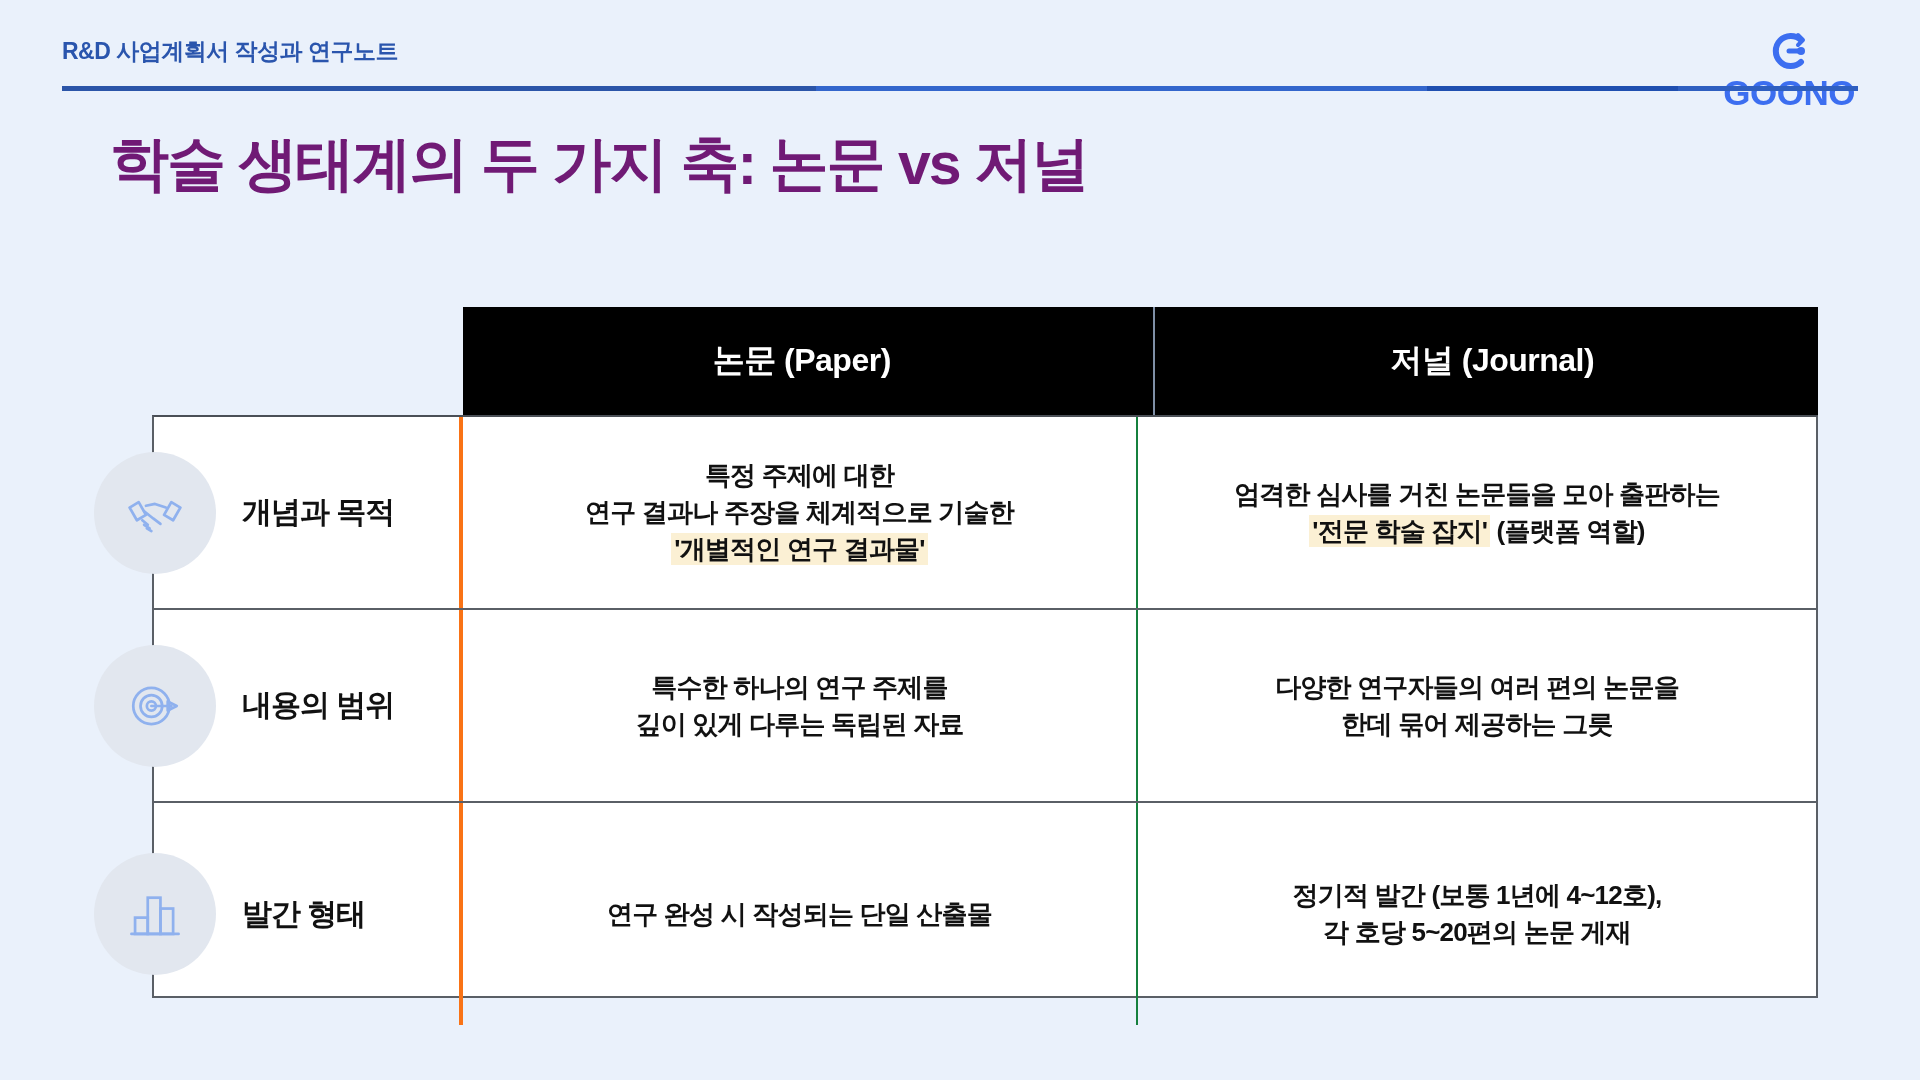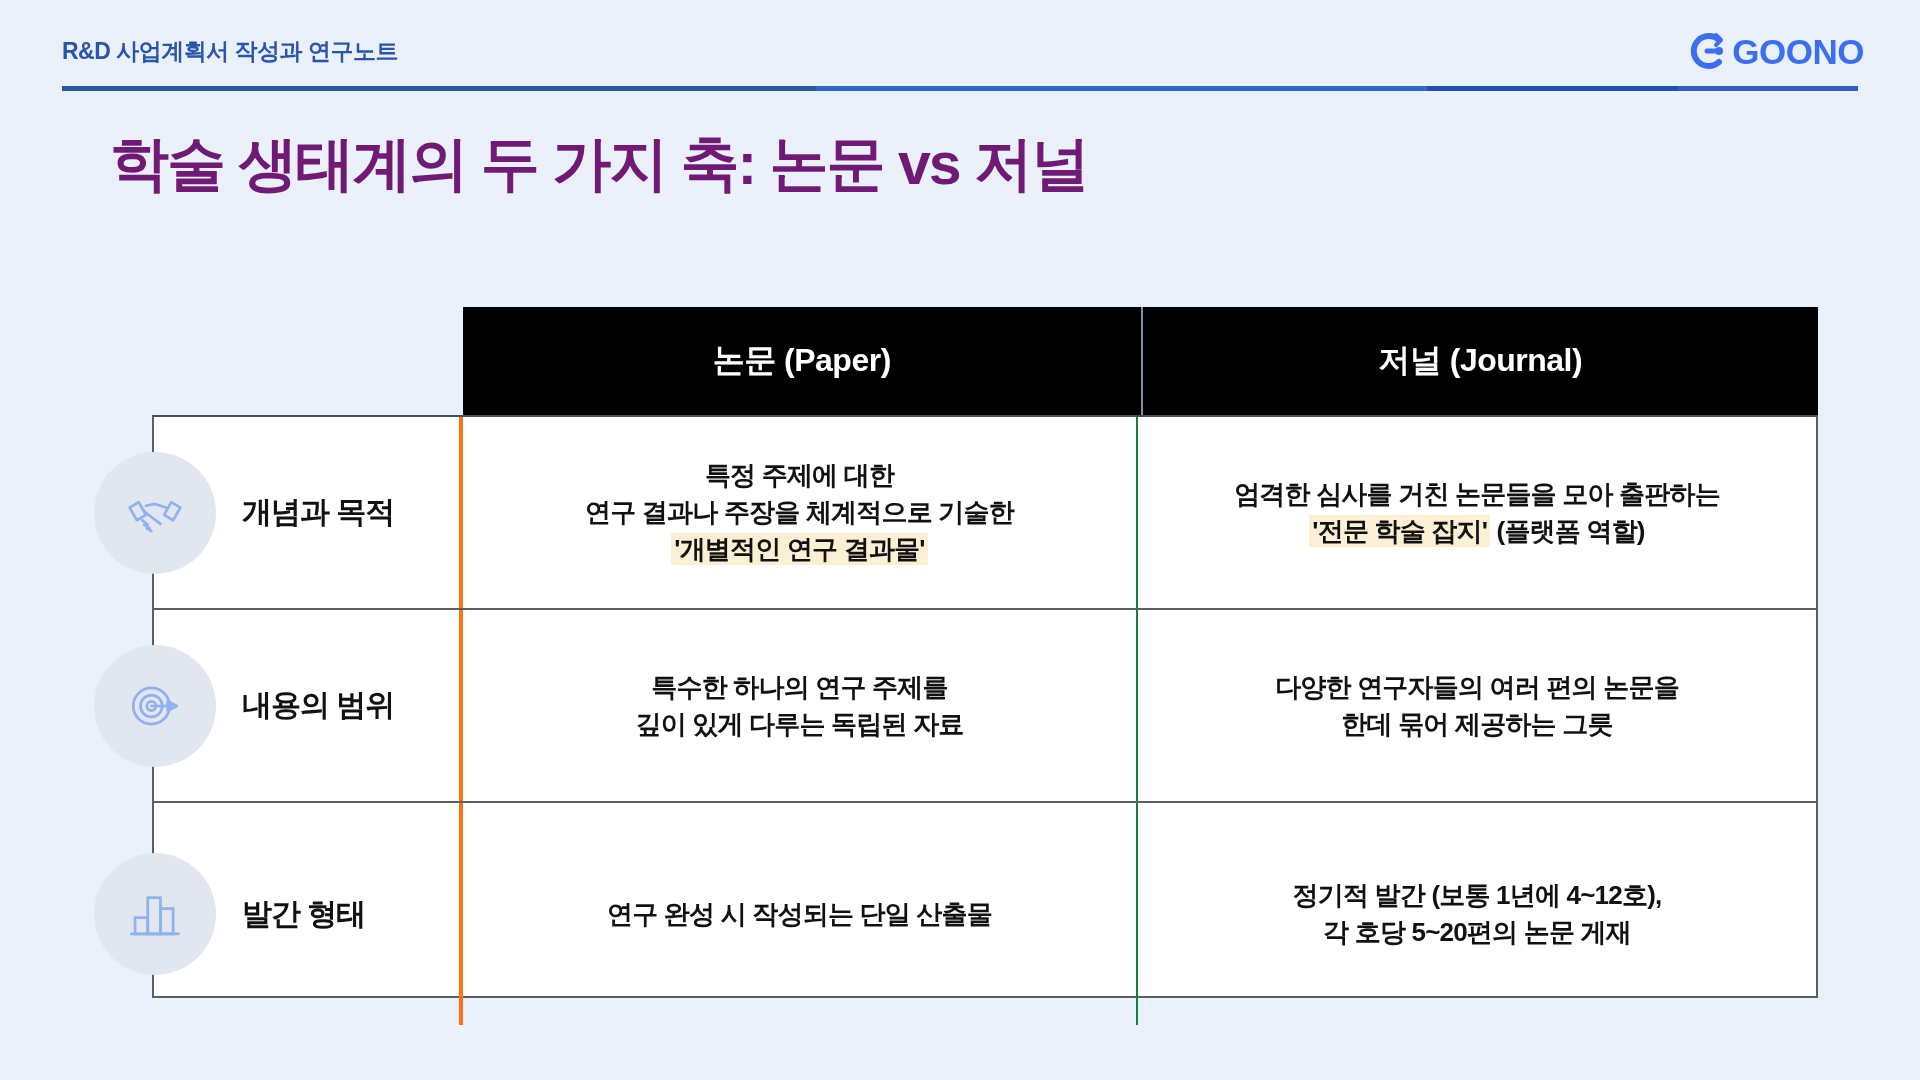--- a/index.html
+++ b/index.html
@@ -24,24 +24,25 @@
     position: absolute;
     left: 62px; top: 36px;
     font-size: 23px;
     font-weight: 700;
     letter-spacing: -0.5px;
     color: #2a55ad;
     white-space: nowrap;
   }
   #brand-logo {
     position: absolute;
-    right: 56px; top: 31px;
+    right: 65px; top: 31px;
     display: flex;
     align-items: center;
     gap: 4px;
+    flex-direction: column;
   }
   #brand-logo .gmark { display: block; }
   #brand-name {
     font-size: 35px;
     font-weight: 800;
     letter-spacing: -0.5px;
     color: #3c6ef0;
     line-height: 1;
   }
   #header-rule {
@@ -73,20 +74,21 @@
     width: 1666px; height: 691px;
   }
 
   
   #table-head {
     position: absolute;
     left: 311px; top: 0px;
     width: 1355px; height: 108px;
     display: flex;
     background: #000;
+    gap: 12px;
   }
   #table-head .hcell {
     flex: 0 0 50%;
     display: flex;
     align-items: center;
     justify-content: center;
     color: #fff;
     font-size: 32px;
     font-weight: 700;
     letter-spacing: -0.5px;

